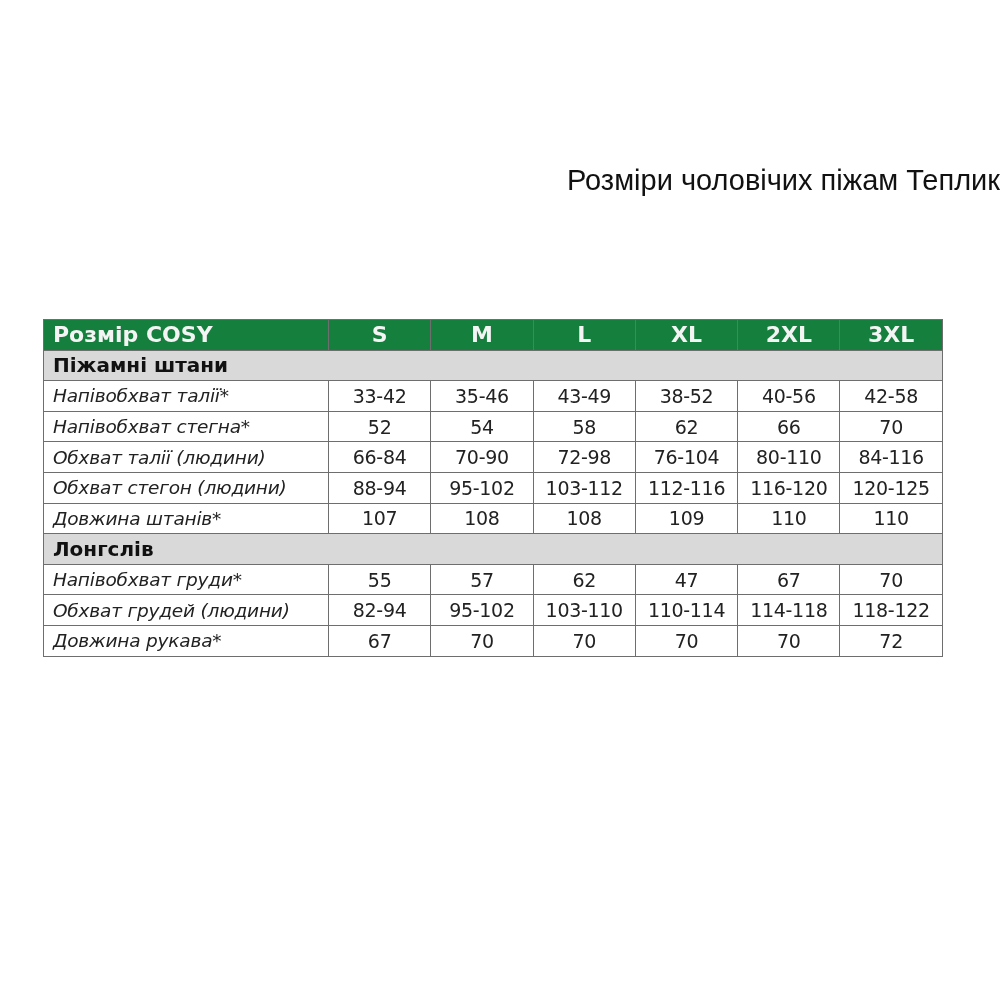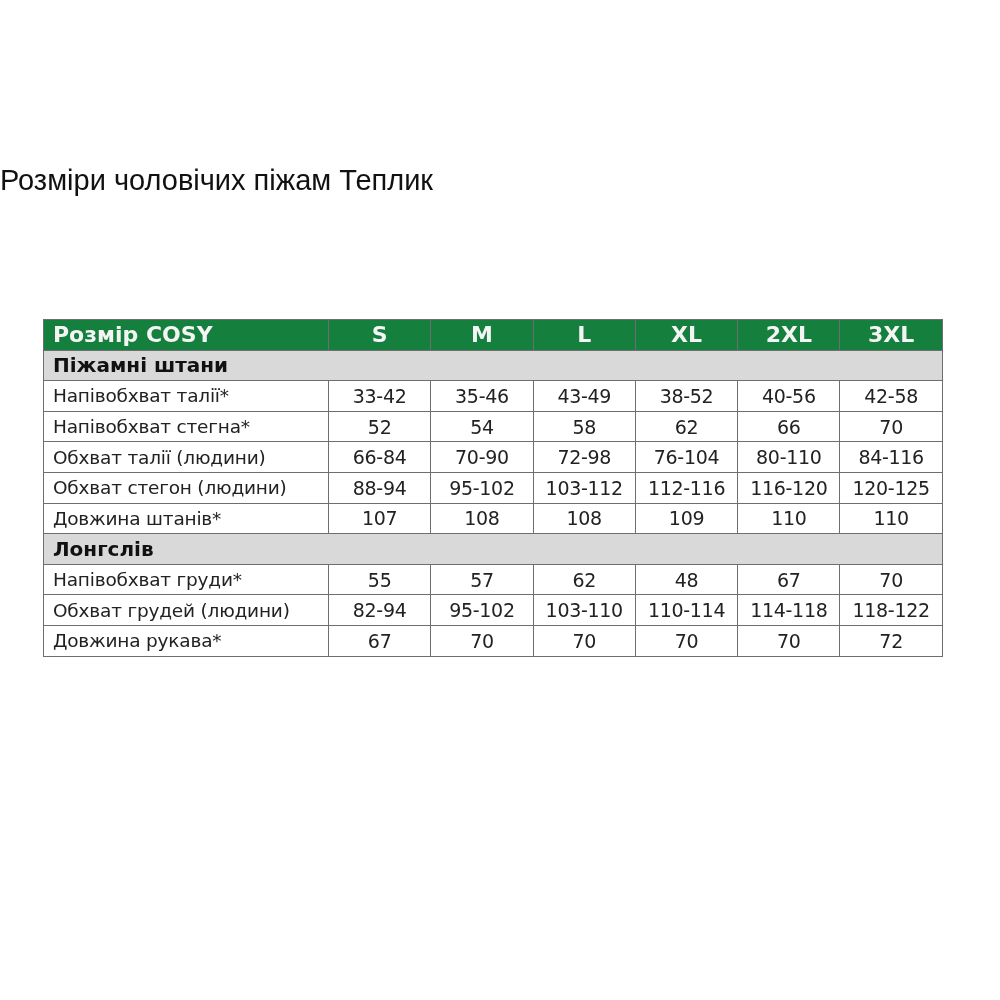--- a/index.html
+++ b/index.html
@@ -1,34 +1,34 @@
 <!DOCTYPE html>
 <html><head>
   <meta charset="utf-8">
   <style>
     html, body { margin: 0; padding: 0; background: #ffffff; }
     body { width: 1000px; height: 1000px; position: relative; overflow: hidden; font-family: "Liberation Sans", sans-serif; }
     .title {
-      position: absolute; top: 160px; left: 0; width: 1000px; text-align: left;
+      position: absolute; top: 160px; left: 0; width: 1000px; text-align: right;
       font-family: "Liberation Sans", sans-serif; font-size: 29px; color: #111111; line-height: 40px;
     }
     table.size {
       position: absolute; top: 319px; left: 43px;
       border-collapse: collapse; table-layout: fixed;
       width: 899px;
       font-family: "DejaVu Sans", sans-serif;
     }
     table.size col.c0 { width: 285px; }
     table.size col.cn { width: 102.3px; }
     table.size td, table.size th {
       border: 1px solid #6e6e6e;
       height: 30.6px; padding: 0; box-sizing: border-box;
       font-size: 19px; color: #222222; white-space: nowrap; overflow: hidden;
     }
-    table.size td.lbl { text-align: left; padding-left: 9px; font-size: 18.5px; letter-spacing: -0.2px; }
+    table.size td.lbl { text-align: left; padding-left: 9px; font-size: 18.5px; letter-spacing: -0.2px; font-style: italic; }
     table.size td.val { text-align: center; font-size: 19px; letter-spacing: -0.3px; margin-left: 40px; }
     tr.head th {
       background: #15803d; color: #f4f4f4; font-weight: bold; font-size: 22px; text-align: center;
     }
     tr.head th.first { text-align: left; padding-left: 9px; }
     tr.section td {
       background: #d9d9d9; font-weight: bold; font-size: 20px; color: #111111;
       text-align: left; padding-left: 9px;
     }
     tr.section td { border-left: 1px solid #6e6e6e; border-right: 1px solid #6e6e6e; }
@@ -109,21 +109,21 @@
         <td class="val">110</td>
       </tr>
       <tr class="section">
         <td colspan="7">Лонгслів</td>
       </tr>
       <tr>
         <td class="lbl">Напівобхват груди*</td>
         <td class="val">55</td>
         <td class="val">57</td>
         <td class="val">62</td>
-        <td class="val">48</td>
+        <td class="val">47</td>
         <td class="val">67</td>
         <td class="val">70</td>
       </tr>
       <tr>
         <td class="lbl">Обхват грудей (людини)</td>
         <td class="val">82-94</td>
         <td class="val">95-102</td>
         <td class="val">103-110</td>
         <td class="val">110-114</td>
         <td class="val">114-118</td>

